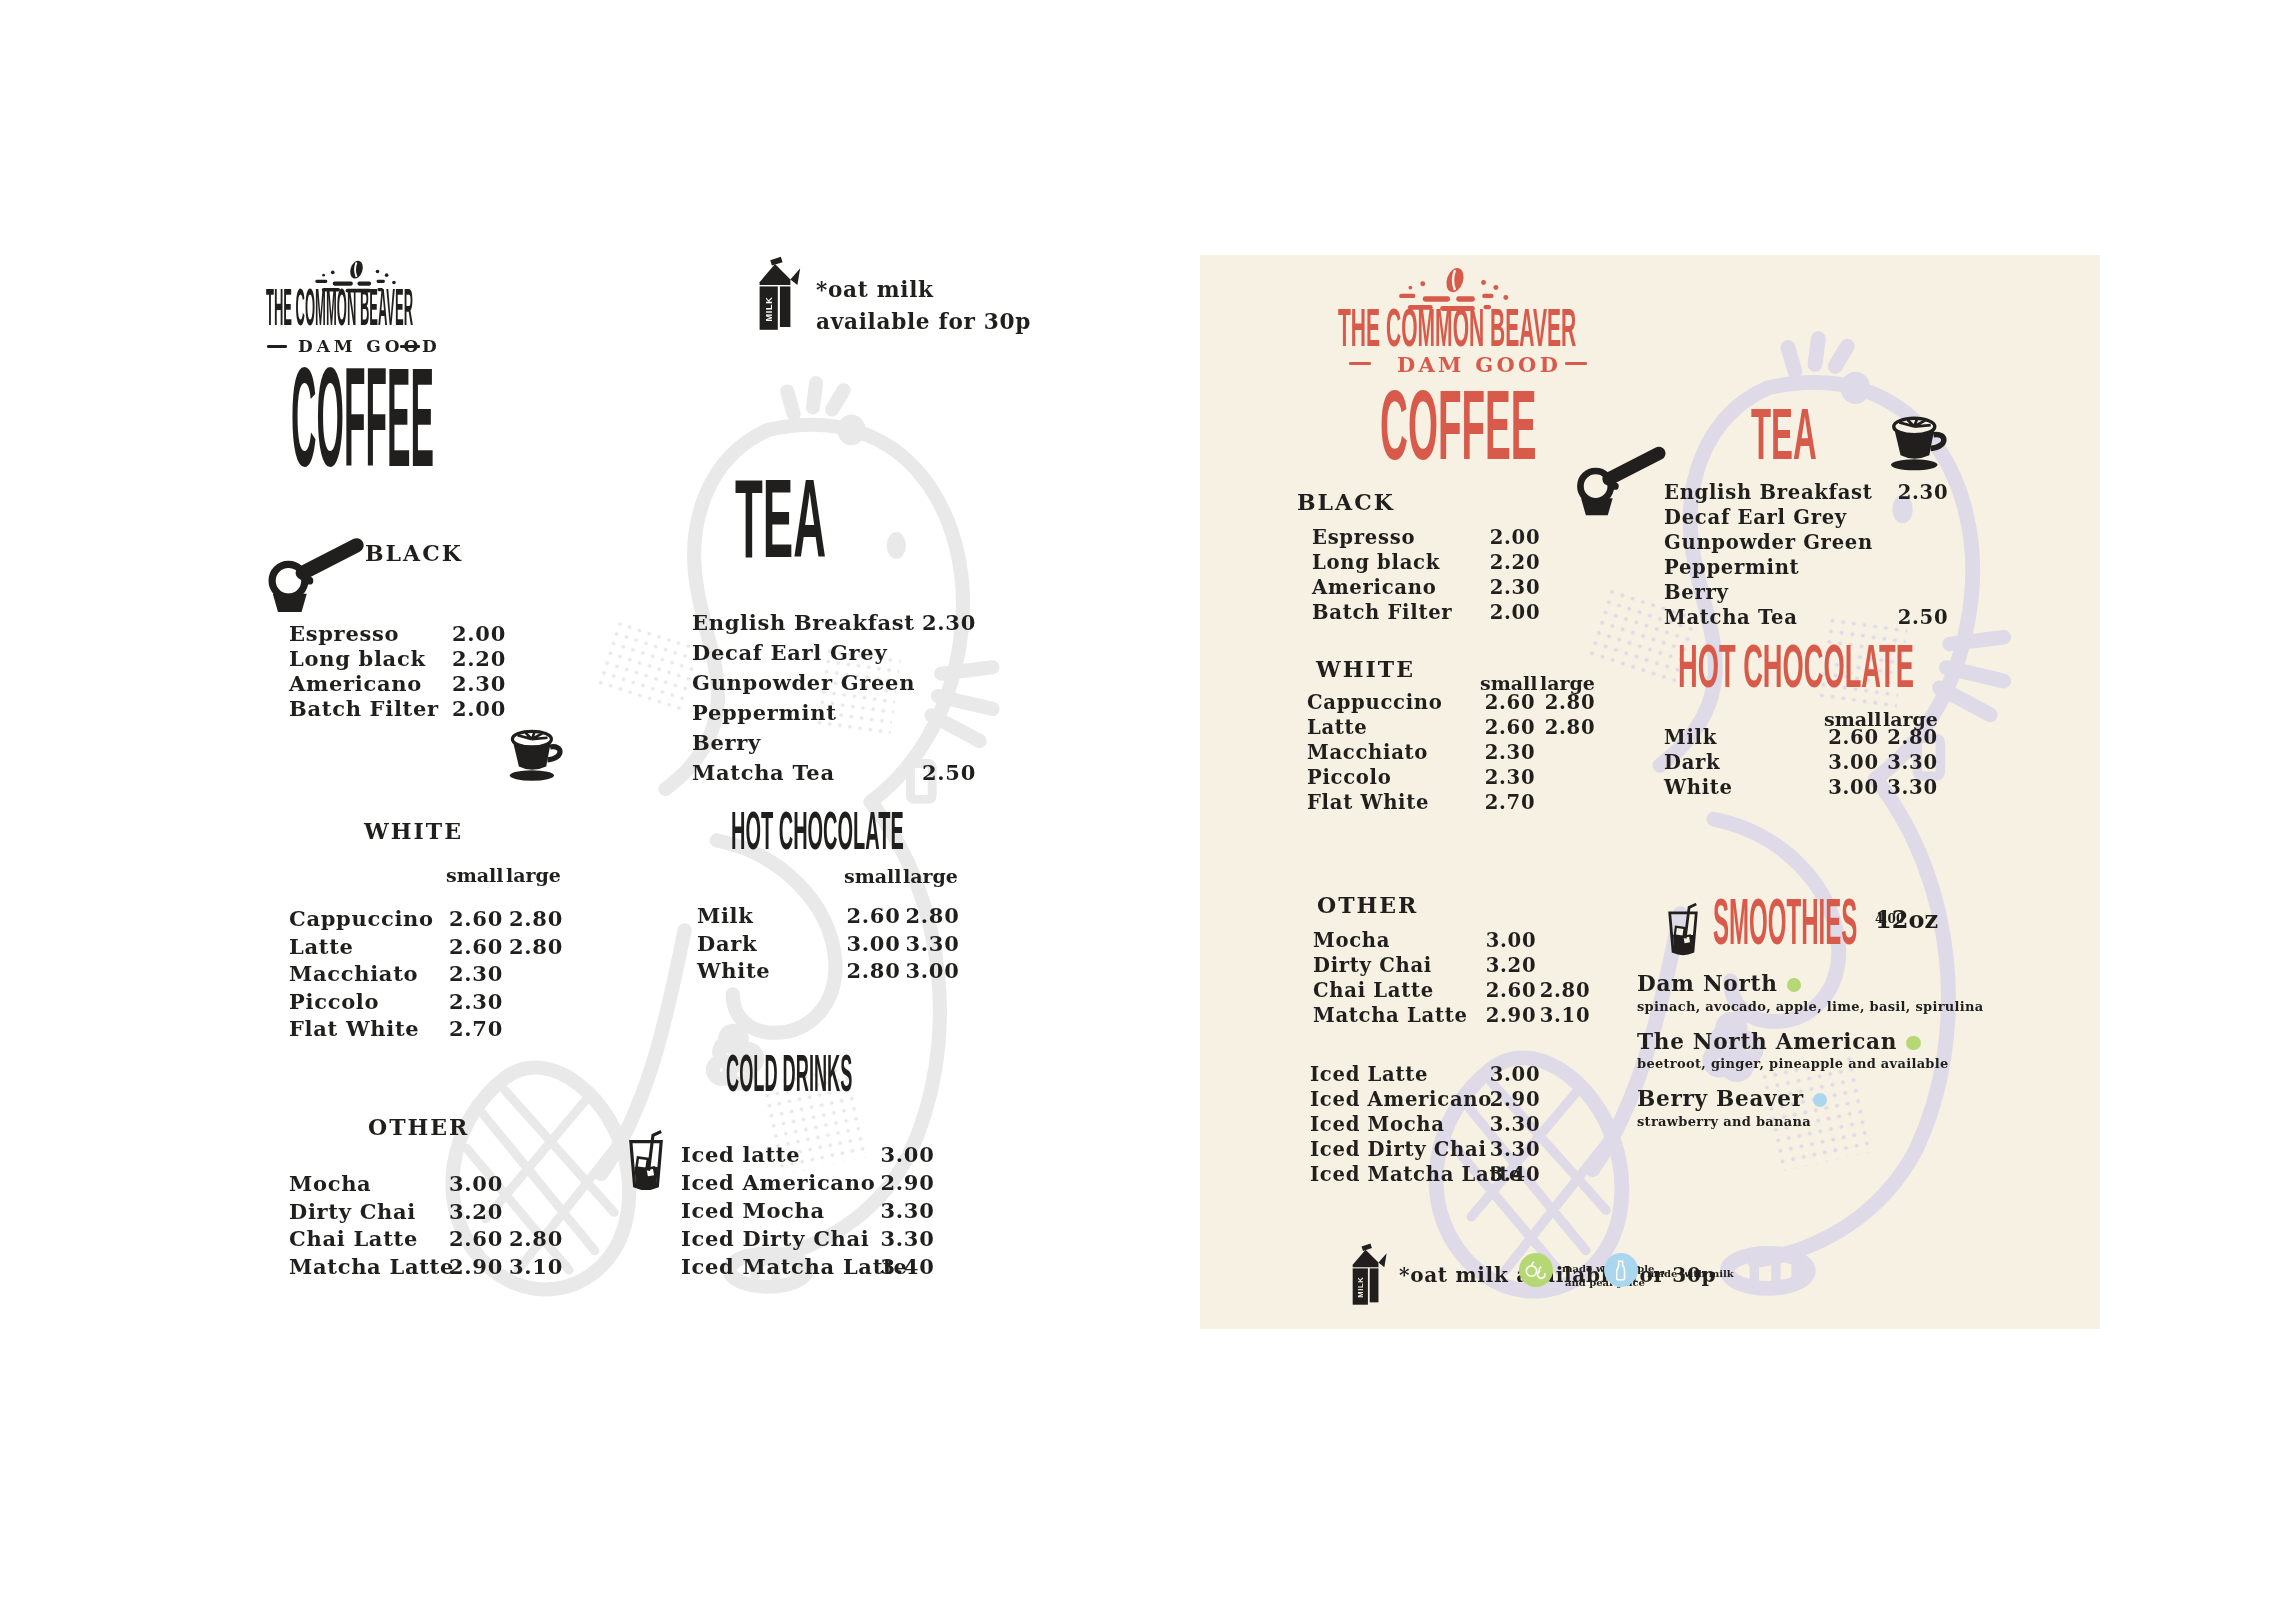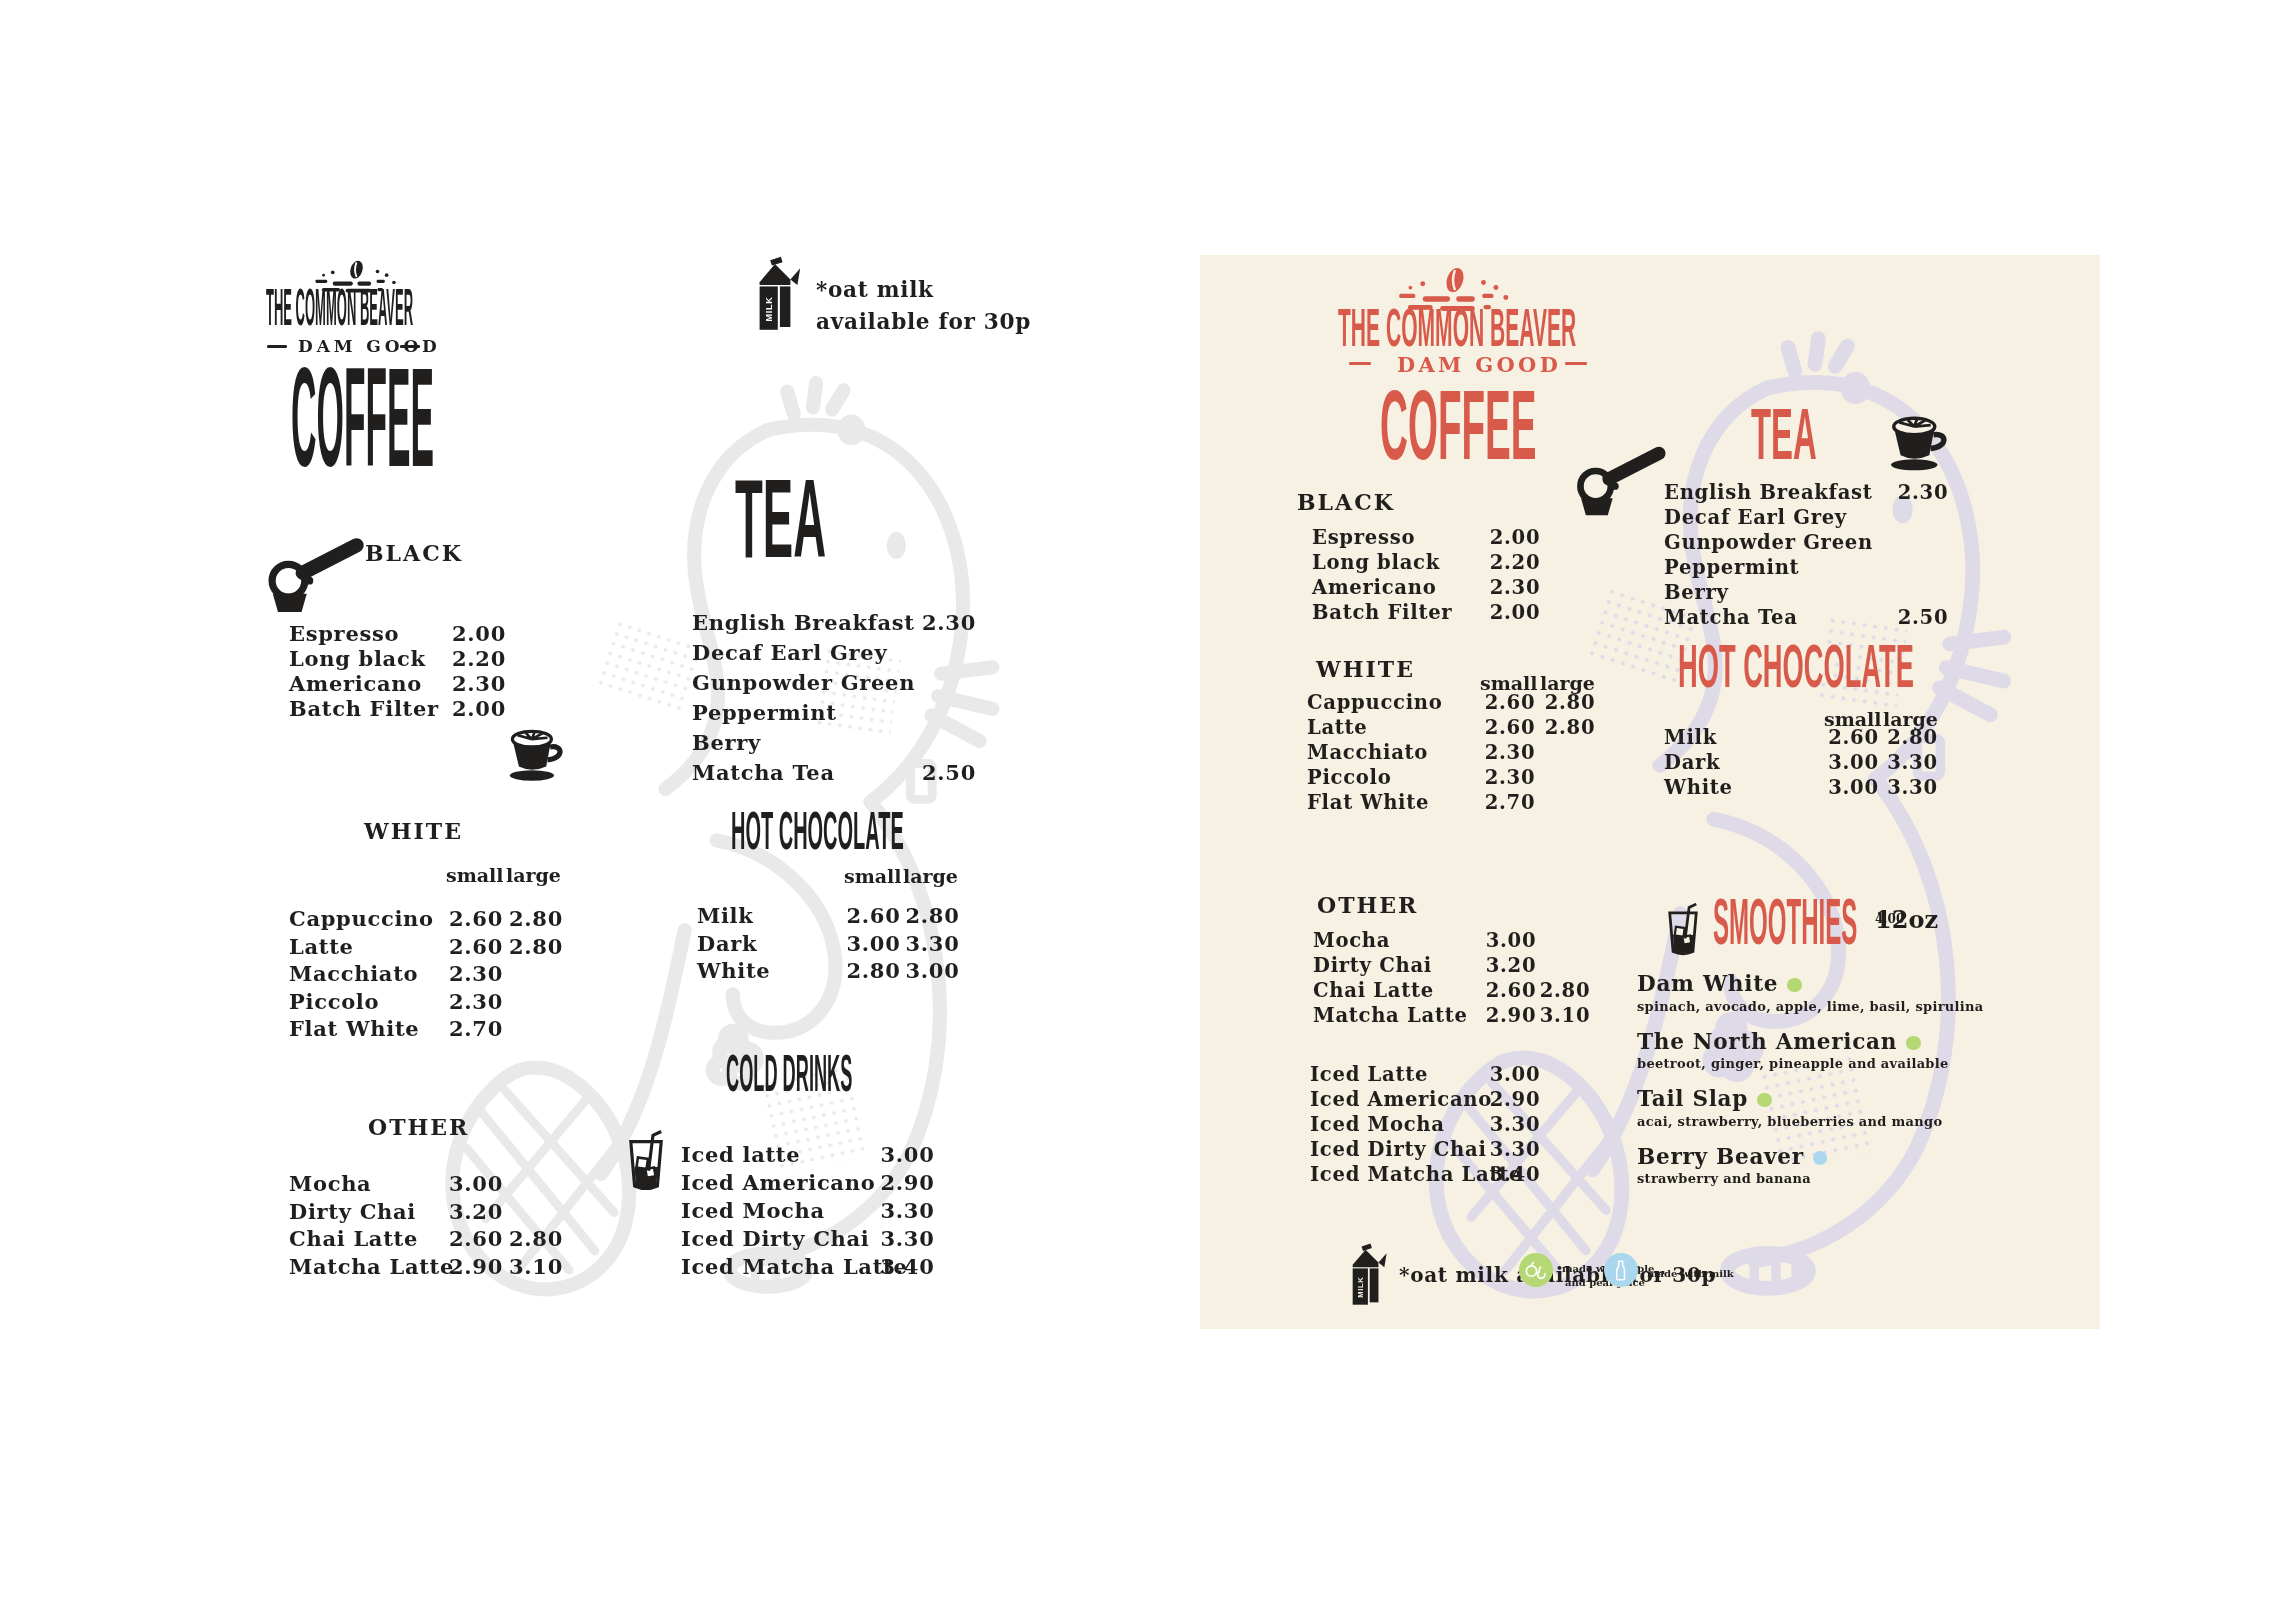--- a/index.html
+++ b/index.html
@@ -529,35 +529,29 @@
     <path d="M 34,64 L 41,8 L 54,2" fill="none" stroke="currentColor" stroke-width="5"></path>
   </svg>
   <span class="abs cond red" style="left:1713px;top:889px;font-size:65px;--sx:0.37;">SMOOTHIES</span>
   <span class="abs brandline" style="left:1875px;top:905px;font-size:24px;">12oz</span>
   <span class="abs brandline" style="left:1875px;top:912px;font-size:12px;">4.00</span>
 
   <div class="abs" style="left:1637px;top:971px;width:379px;">
 
   <div class="sm-item">
         <div>
-          <span class="sm-name">Dam White</span><span class="dot dot-green"></span>
+          <span class="sm-name">Dam North</span><span class="dot dot-green"></span>
         </div>
         <div class="sm-desc">spinach, avocado, apple, lime, basil, spirulina</div>
       </div>
       <div class="sm-item">
         <div>
           <span class="sm-name">The North American</span><span class="dot dot-green"></span>
         </div>
         <div class="sm-desc">beetroot, ginger, pineapple and available</div>
-      </div>
-      <div class="sm-item">
-        <div>
-          <span class="sm-name">Tail Slap</span><span class="dot dot-green"></span>
-        </div>
-        <div class="sm-desc">acai, strawberry, blueberries and mango</div>
       </div>
       <div class="sm-item">
         <div>
           <span class="sm-name">Berry Beaver</span><span class="dot dot-blue"></span>
         </div>
         <div class="sm-desc">strawberry and banana</div>
       </div>
     </div>
 
   <svg class="abs" style="left:1348px;top:1240px;color:var(--ink)" width="41" height="72" viewBox="0 0 70 110">

